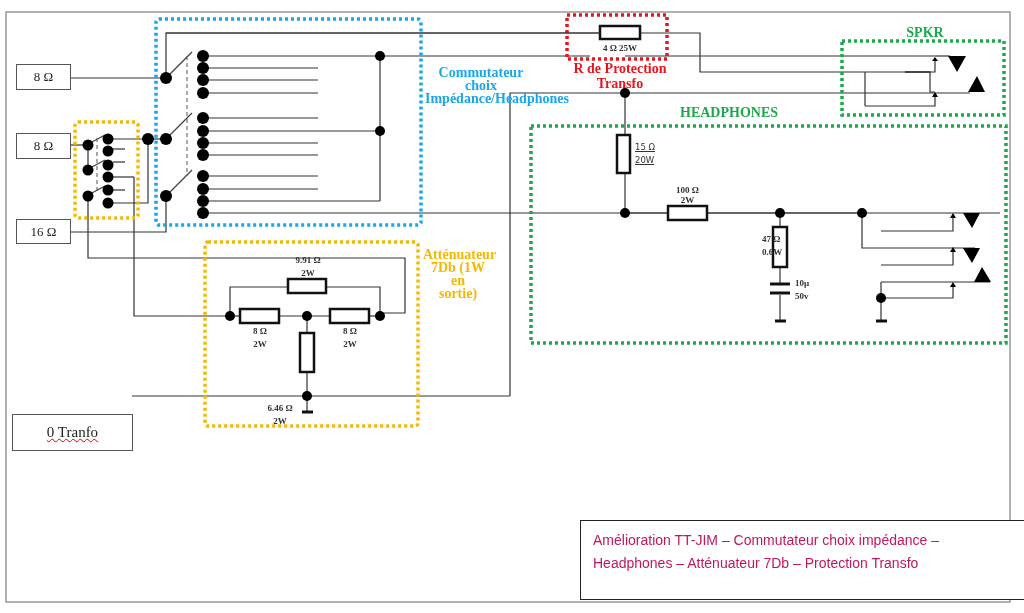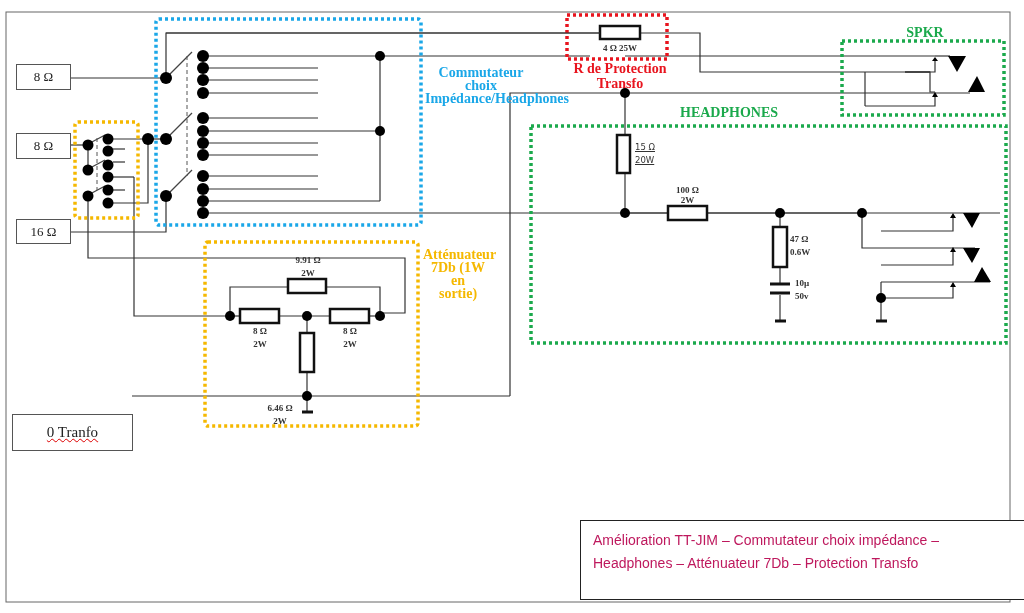--- a/index.html
+++ b/index.html
@@ -213,21 +213,21 @@
 
 <div class="comp-label" style="left:588px;top:42px;width:64px;">4 Ω 25W</div>
 <div class="comp-label-sans" style="left:635px;top:141px;">
   <div>15 Ω</div>
   <div>20W</div>
 </div>
 <div class="comp-label" style="left:665px;top:184px;width:45px;">
   <div>100 Ω</div>
   <div style="margin-top:-3px">2W</div>
 </div>
-<div class="comp-label" style="left:790px;top:233px;text-align:left;">
+<div class="comp-label" style="left:762px;top:233px;text-align:left;">
   <div>47 Ω</div>
   <div>0.6W</div>
 </div>
 <div class="comp-label" style="left:795px;top:277px;text-align:left;">
   <div>10µ</div>
   <div>50v</div>
 </div>
 <div class="comp-label" style="left:283px;top:254px;width:50px;">
   <div>9.91 Ω</div>
   <div>2W</div>

